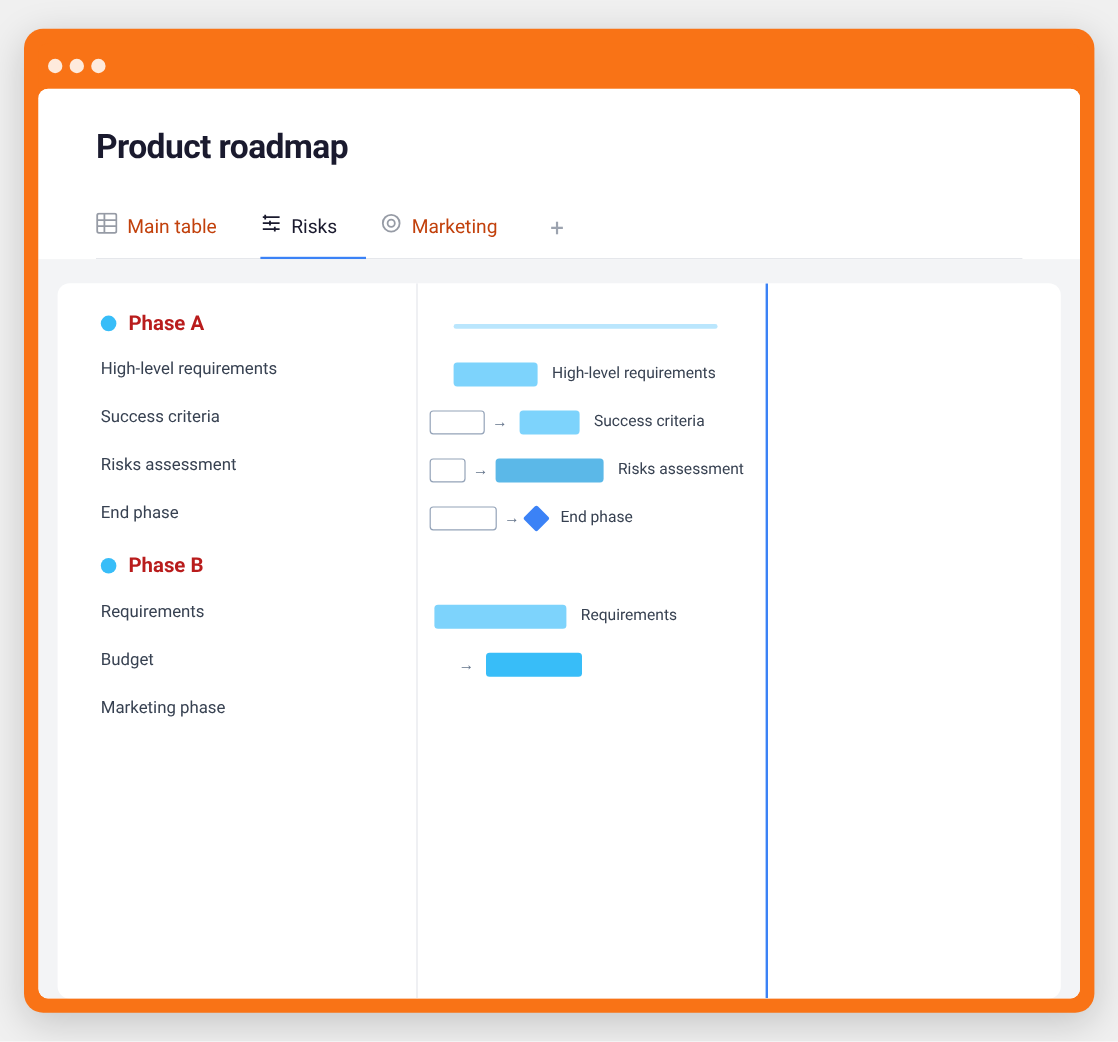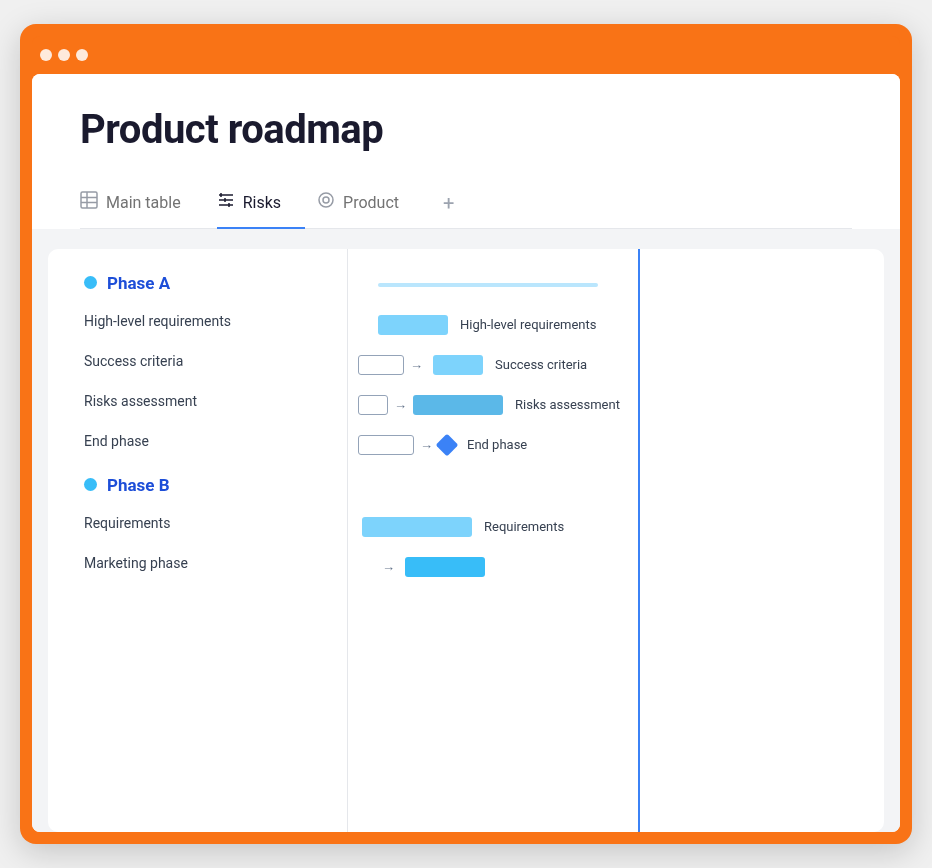--- a/index.html
+++ b/index.html
@@ -52,21 +52,21 @@
       display: flex;
       flex-direction: column;
     }
 
     .app-header {
       padding: 32px 48px 0 48px;
       background: #ffffff;
     }
 
     .app-title {
-      font-size: 40px;
+      font-size: 28px;
       font-weight: 700;
       color: #1a1a2e;
       letter-spacing: -0.5px;
       margin-bottom: 28px;
     }
 
     .tabs-bar {
       display: flex;
       align-items: center;
       gap: 0;
@@ -74,21 +74,21 @@
     }
 
     .tab {
       display: flex;
       align-items: center;
       gap: 8px;
       padding: 10px 24px 14px 0;
       margin-right: 12px;
       cursor: pointer;
       font-size: 16px;
-      color: #737373;
+      color: #c2410c;
       border-bottom: 2.5px solid transparent;
       margin-bottom: -1.5px;
       white-space: nowrap;
       user-select: none;
     }
 
     .tab.active {
       color: #1a1a2e;
       border-bottom: 2.5px solid #3b82f6;
     }
@@ -163,21 +163,21 @@
     .phase-group {
       margin-bottom: 8px;
     }
 
     .phase-header {
       display: flex;
       align-items: center;
       gap: 10px;
       font-size: 17px;
       font-weight: 700;
-      color: #1d4ed8;
+      color: #b91c1c;
       margin-bottom: 14px;
       padding-top: 4px;
     }
 
     .phase-dot {
       width: 13px;
       height: 13px;
       border-radius: 50%;
       background: #38bdf8;
       flex-shrink: 0;
@@ -298,21 +298,21 @@
           <span>Risks</span>
         </div>
 
         <div class="tab">
           <span class="tab-icon">
             <svg width="18" height="18" viewBox="0 0 18 18" fill="none" stroke="#6b7280" stroke-width="1.5">
               <circle cx="9" cy="9" r="7"></circle>
               <circle cx="9" cy="9" r="3"></circle>
             </svg>
           </span>
-          <span>Product</span>
+          <span>Marketing</span>
         </div>
 
         <div class="tab-add">+</div>
       </div>
     </div>
 
     <div class="main-content">
       <div class="gantt-panel">
         <div class="gantt-body">
 
@@ -337,20 +337,23 @@
               </div>
             </div>
 
             <div class="phase-group phase-b-section">
               <div class="phase-header">
                 <div class="phase-dot"></div>
                 <span>Phase B</span>
               </div>
               <div class="task-row">
                 <span>Requirements</span>
+              </div>
+              <div class="task-row">
+                <span>Budget</span>
               </div>
               <div class="task-row">
                 <span>Marketing phase</span>
               </div>
             </div>
 
           </div>
 
           <div class="gantt-right">
 

